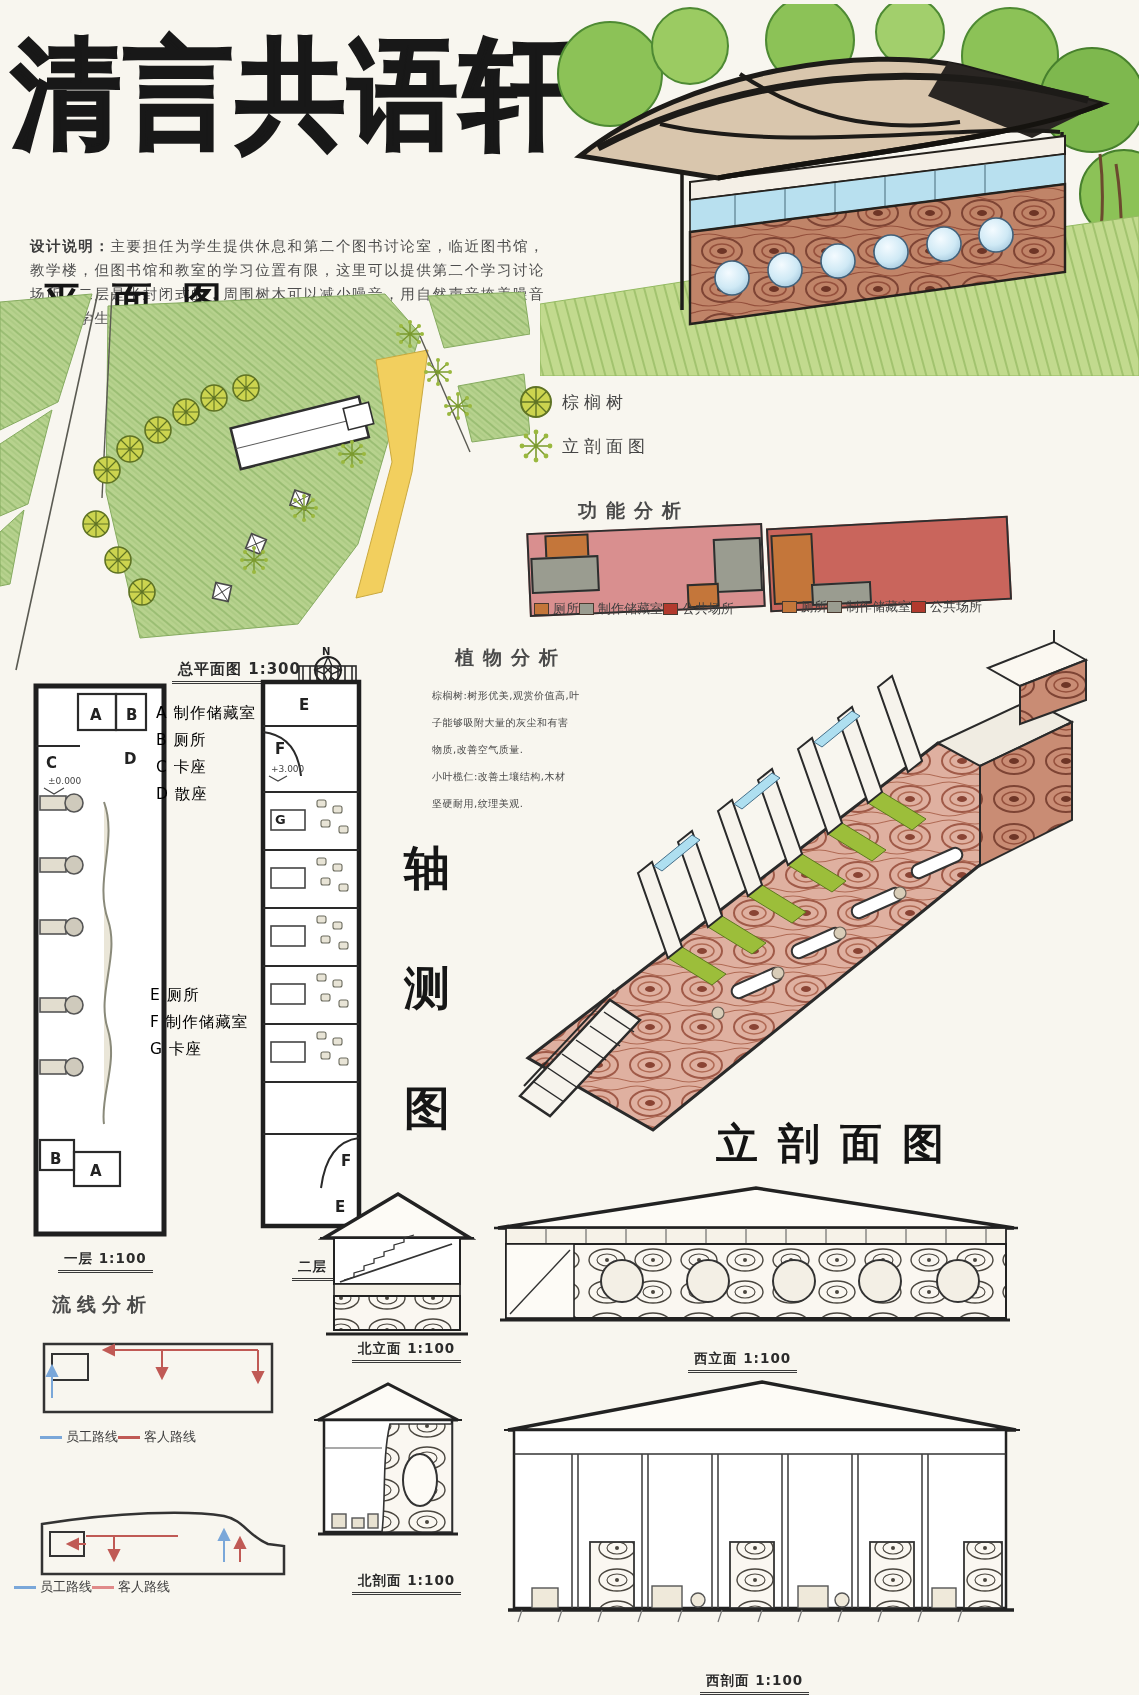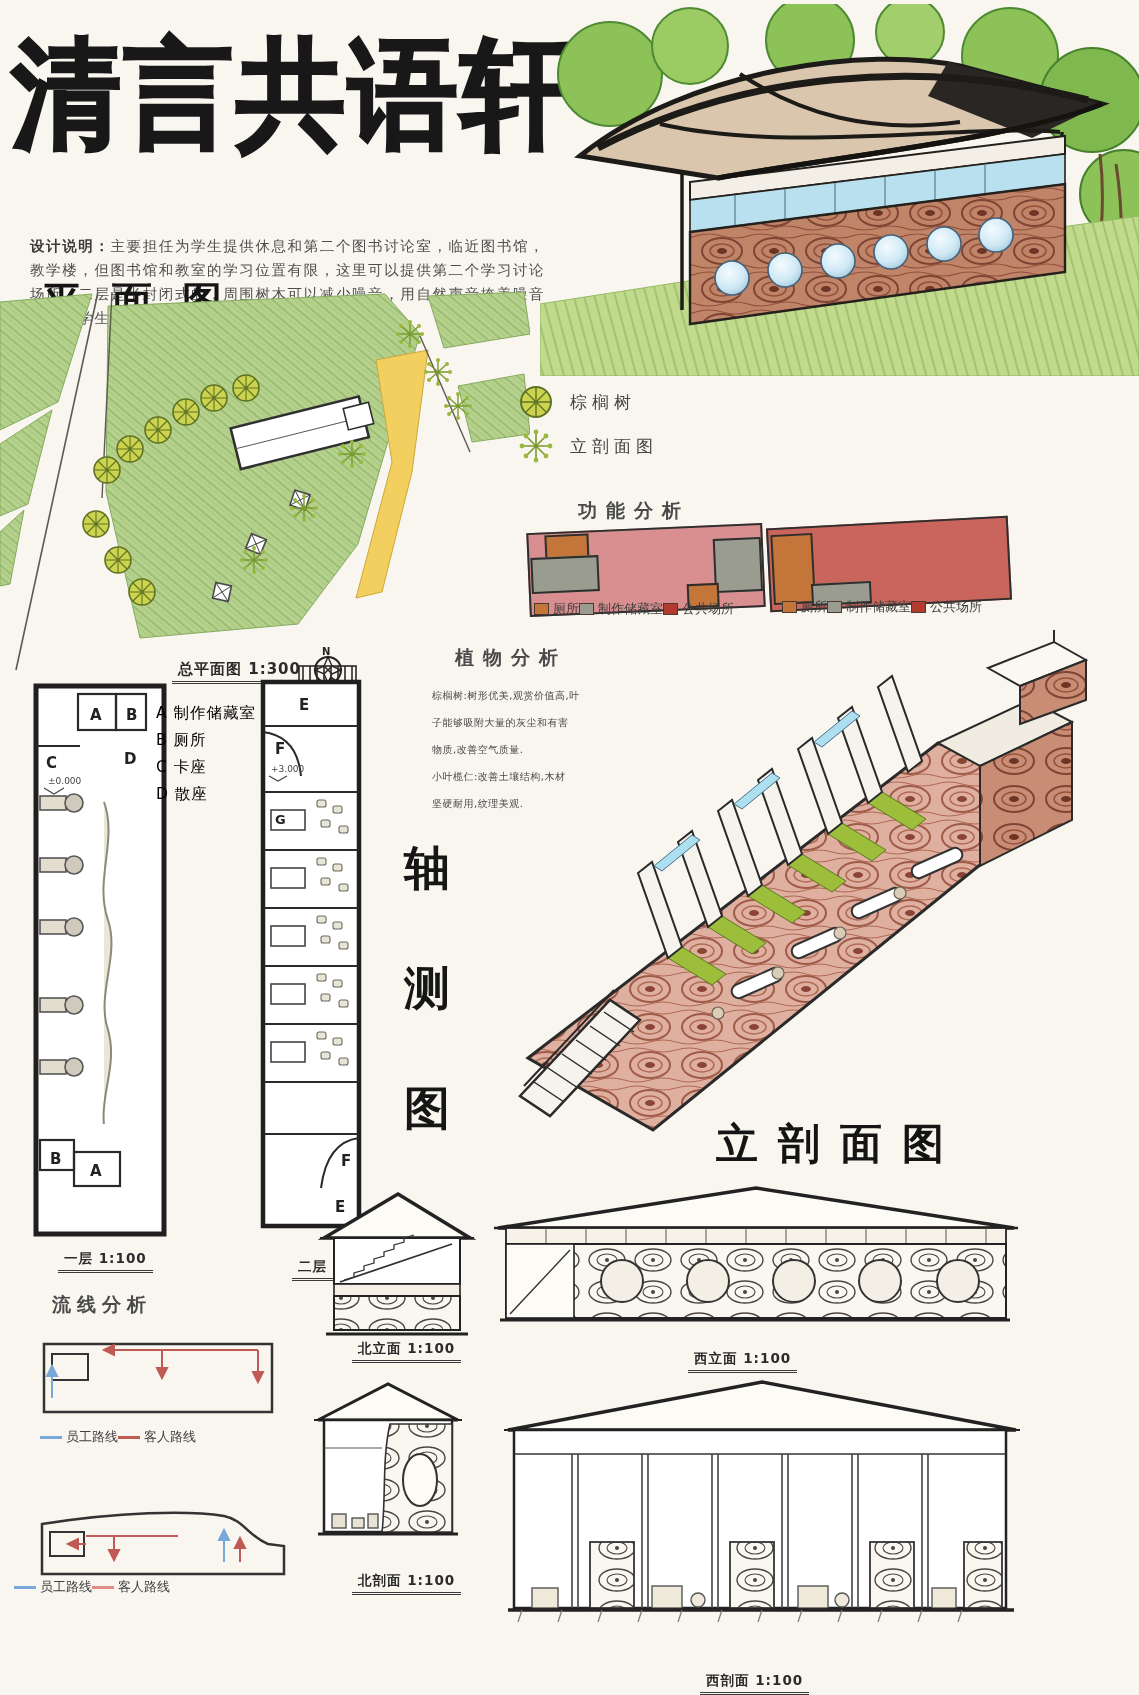--- a/index.html
+++ b/index.html
@@ -15,21 +15,21 @@
   .h-hand{font-size:19px;font-weight:600;color:#4a4a4a;letter-spacing:9px;white-space:nowrap;}
   .cap{font-size:13.5px;font-weight:700;color:#2b2b2b;letter-spacing:1px;
        border-bottom:3px double #3a3a3a;padding:0 6px 2px;white-space:nowrap;}
   .keylist div{font-size:15.5px;line-height:27px;color:#000000;letter-spacing:1px;white-space:nowrap;}
   .plant-body{width:300px;font-size:10px;line-height:27px;letter-spacing:.5px;color:#4a4a4a;white-space:pre-line;}
   .axchar{font-size:46px;font-weight:900;color:#161616;line-height:120px;}
   .legend{display:flex;align-items:center;}
   .legend-item{display:flex;align-items:center;gap:4px;font-size:13px;color:#3d3d3d;white-space:nowrap;}
   .sw{width:13px;height:10px;border:1.5px solid #4a3a30;}
   .lsw{width:22px;height:0;border-top:3px solid #888;}
-  .tree-legend-row{display:flex;align-items:center;gap:16px;height:44px;}
+  .tree-legend-row{display:flex;align-items:center;gap:8px;height:44px;}
   .tree-label{font-size:17px;color:#454545;letter-spacing:5px;white-space:nowrap;}
   .fn-diagram{border:2.5px solid #2e2e2e;position:absolute;}
   .fn-block{position:absolute;border:2px solid #2e2e2e;}
   svg text{font-family:"DejaVu Sans","Liberation Sans",sans-serif;}
 </style>
 </head>
 <body>
 
 <div class="board">
 
@@ -354,20 +354,25 @@
         <rect x="84" y="394" width="9" height="7" rx="2"></rect>
     </g>
     <text x="44" y="46" font-size="15" font-weight="700" fill="#222">E</text>
     <text x="20" y="90" font-size="15" font-weight="700" fill="#222">F</text>
     <text x="20" y="160" font-size="13" font-weight="700" fill="#222">G</text>
     <text x="86" y="502" font-size="15" font-weight="700" fill="#222">F</text>
     <text x="80" y="548" font-size="15" font-weight="700" fill="#222">E</text>
     <text x="16" y="108" font-size="9" fill="#444">+3.000</text>
     <path d="M14,112 l9,5 l9,-5" stroke="#444" stroke-width="1.2" fill="none"></path>
   </svg>
+  <div class="abs keylist" style="left:150px;top:982px;">
+    <div>E 厕所</div>
+    <div>F 制作储藏室</div>
+    <div>G 卡座</div>
+  </div>
   <div class="abs cap" style="left:292px;top:1258px;">二层 1:100</div>
 
   <div class="abs h-hand" style="left:455px;top:645px;">植物分析</div>
   <div class="abs plant-body" style="left:432px;top:682px;">棕榈树:树形优美,观赏价值高,叶
 子能够吸附大量的灰尘和有害
 物质,改善空气质量.
 小叶榄仁:改善土壤结构,木材
 坚硬耐用,纹理美观.</div>
 
   <div class="abs" style="left:404px;top:808px;">

